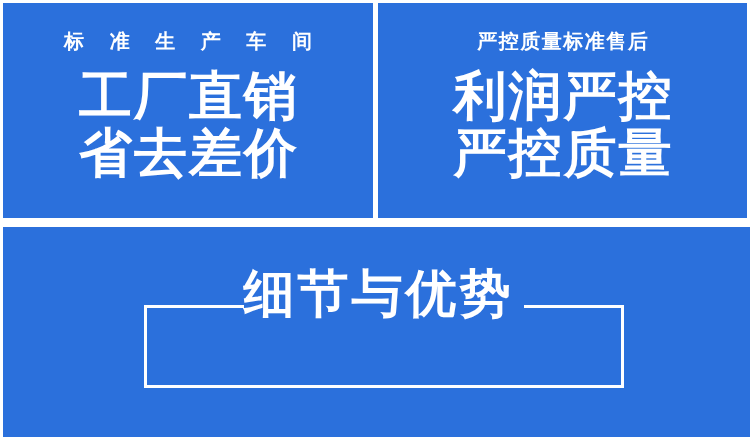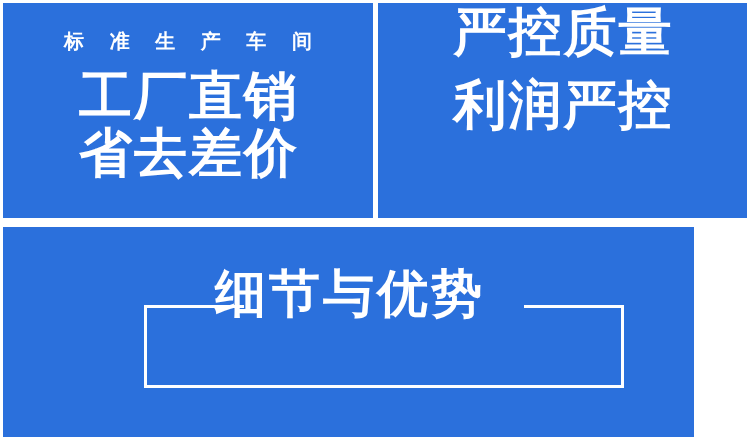--- a/index.html
+++ b/index.html
@@ -61,21 +61,21 @@
     white-space: nowrap;
     text-align: left;
   }
   .headline-1 { margin-top: 16px; }
   .headline-2 { }
 
   
   #panel-bottom {
     left: 3px;
     top: 227px;
-    width: 691px;
+    width: 748px;
     height: 210px;
   }
 
   #detail-frame {
     position: absolute;
     left: 141px;
     top: 78px;   
     width: 480px;
     height: 83px; 
     box-sizing: border-box;
@@ -110,22 +110,23 @@
 
 <div id="banner">
 
   <div class="panel top-panel" id="panel-left">
     <div class="eyebrow eyebrow-wide">标 准 生 产 车 间</div>
     <div class="headline headline-1">工厂直销</div>
     <div class="headline headline-2">省去差价</div>
   </div>
 
   <div class="panel top-panel" id="panel-right">
+    <div class="eyebrow eyebrow-narrow">严控质量标准售后</div>
+    <div class="headline headline-1">利润严控</div>
     <div class="headline headline-2">严控质量</div>
-    <div class="headline headline-1">利润严控</div>
   </div>
 
   <div class="panel" id="panel-bottom">
 
     <div id="detail-frame">
       <div class="frame-edge" id="frame-top-left"></div>
       <div class="frame-edge" id="frame-top-right"></div>
       <div class="frame-edge" id="frame-left"></div>
       <div class="frame-edge" id="frame-right"></div>
       <div class="frame-edge" id="frame-bottom"></div>

